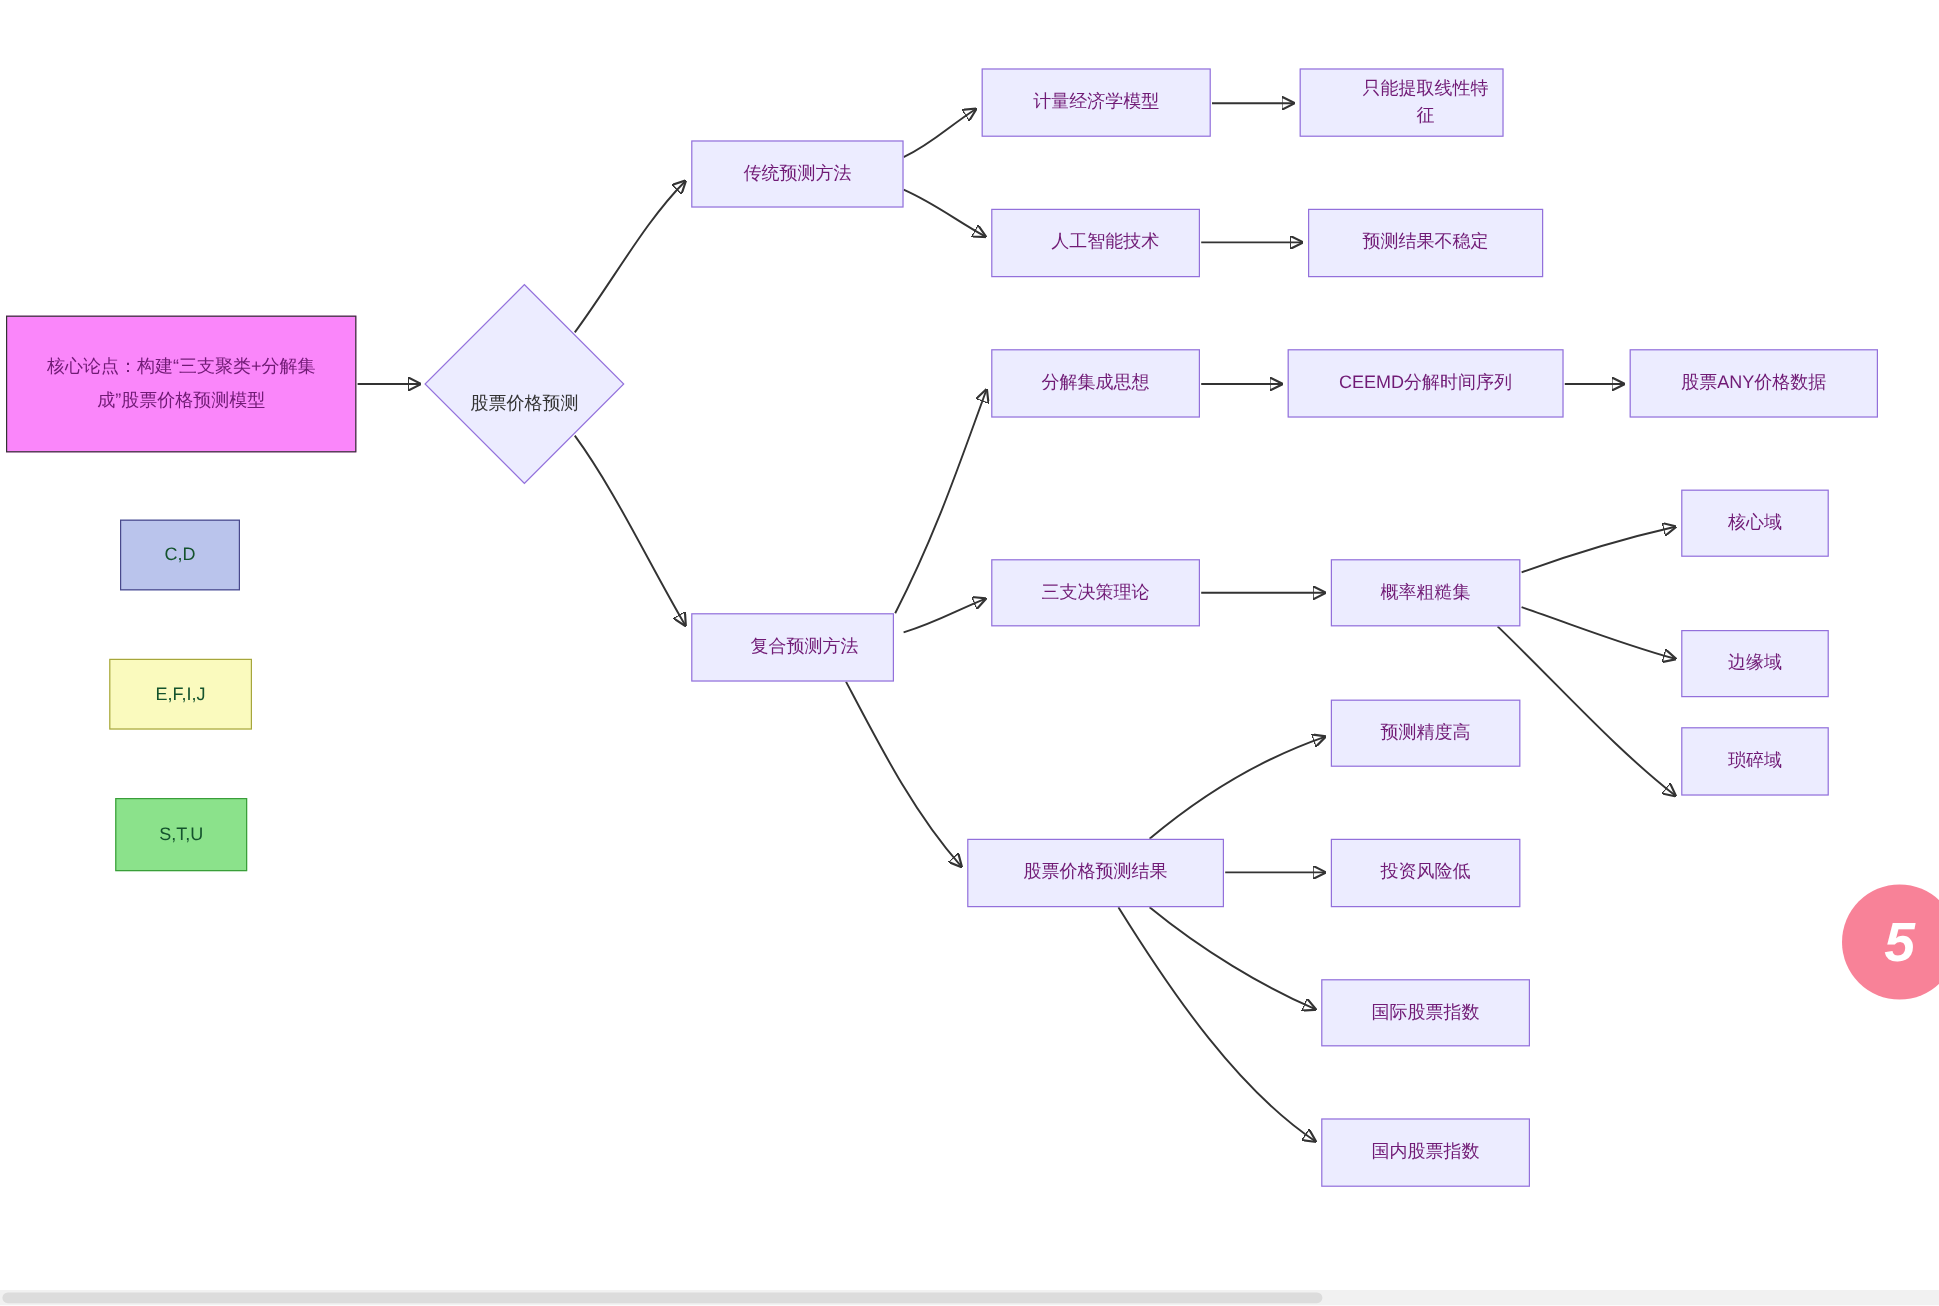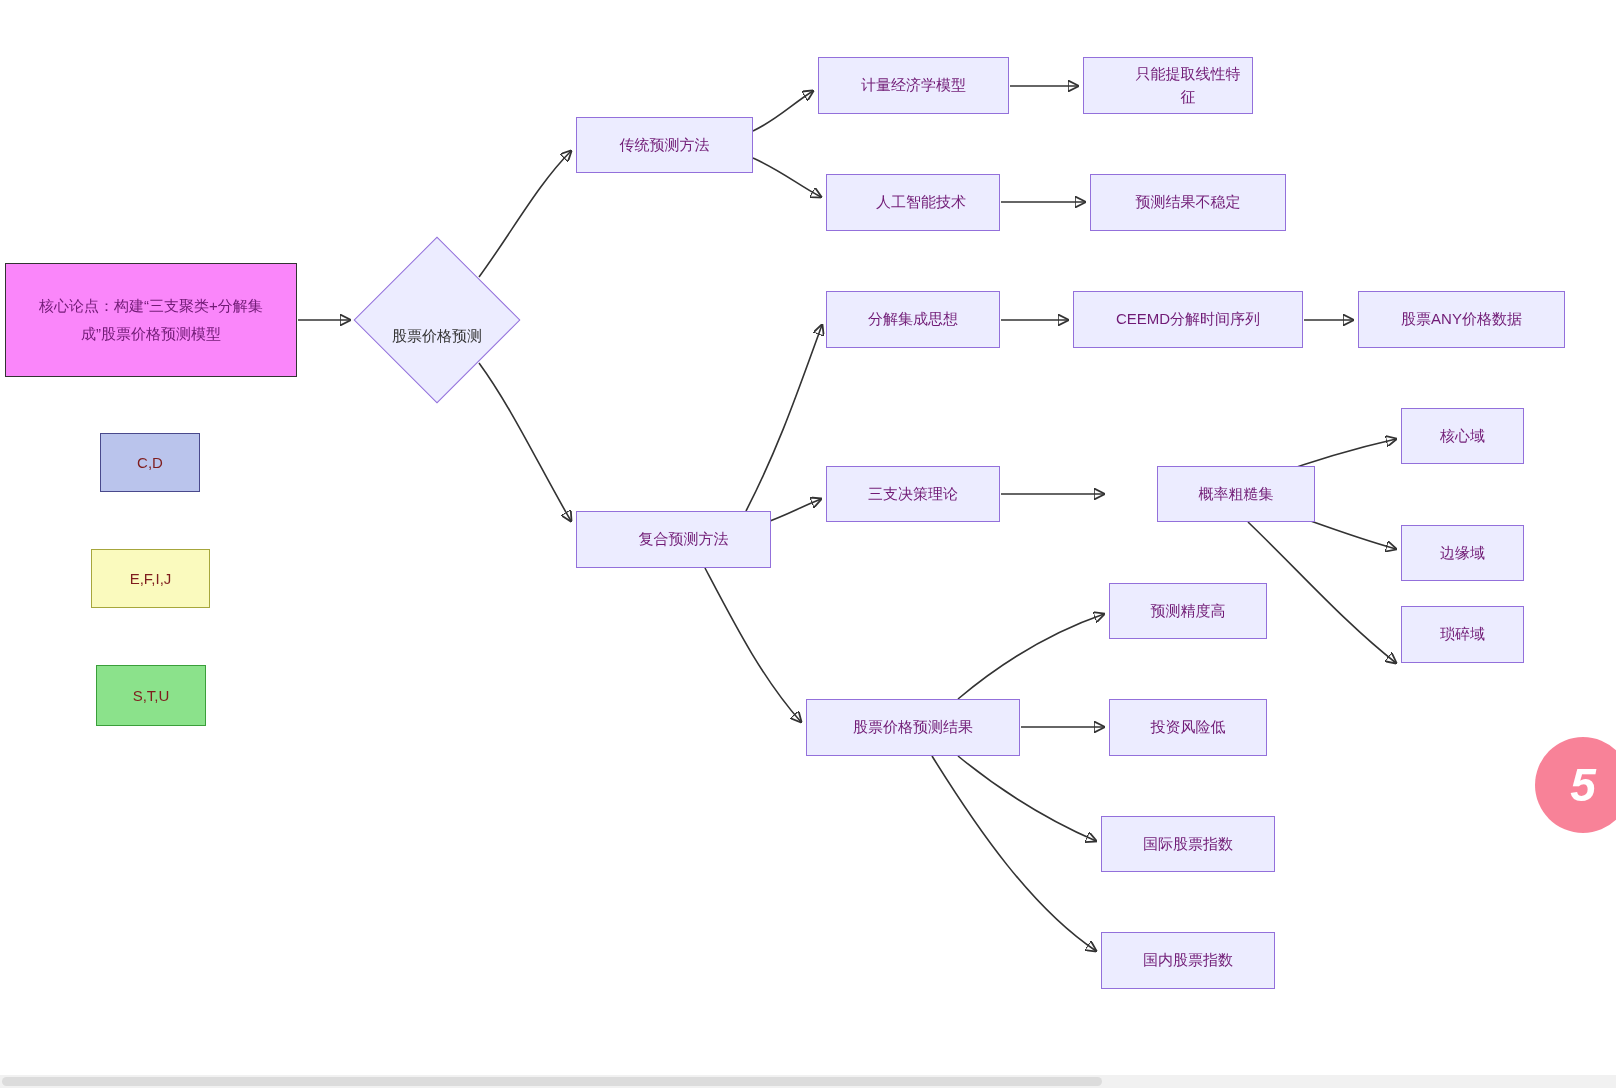--- a/index.html
+++ b/index.html
@@ -71,21 +71,21 @@
     color: #333333;
     font-size: 15px;
     margin-top: 32px;
   }
   .legend-box {
     position: absolute;
     box-sizing: border-box;
     display: flex;
     align-items: center;
     justify-content: center;
-    color: #7f1d1d;
+    color: #14532d;
     font-size: 15px;
   }
   .legend-blue   { background: #BAC4EC; border: 1.5px solid #49498C; }
   .legend-yellow { background: #FAFABE; border: 1.5px solid #A6A63C; }
   .legend-green  { background: #8BE28B; border: 1.5px solid #3A9E3A; }
   .badge {
     position: absolute;
     border-radius: 50%;
     background: #F87C93;
     display: flex;
@@ -168,36 +168,36 @@
   <div class="node" style="left:1083px;top:57px;width:170px;height:57px;padding-left:48px;">
     <span>只能提取线性特征</span>
   </div>
   <div class="node" style="left:826px;top:174px;width:174px;height:57px;padding-left:24px;">
     <span>人工智能技术</span>
   </div>
   <div class="node" style="left:1090px;top:174px;width:196px;height:57px;">
     <span>预测结果不稳定</span>
   </div>
 
-  <div class="node" style="left:576px;top:511px;width:195px;height:57px;padding-left:28px;">
+  <div class="node" style="left:576px;top:511px;width:169px;height:57px;padding-left:28px;">
     <span>复合预测方法</span>
   </div>
   <div class="node" style="left:826px;top:291px;width:174px;height:57px;">
     <span>分解集成思想</span>
   </div>
   <div class="node" style="left:1073px;top:291px;width:230px;height:57px;">
     <span>CEEMD分解时间序列</span>
   </div>
   <div class="node" style="left:826px;top:466px;width:174px;height:56px;">
     <span>三支决策理论</span>
   </div>
   <div class="node" style="left:1358px;top:291px;width:207px;height:57px;">
     <span>股票ANY价格数据</span>
   </div>
-  <div class="node" style="left:1109px;top:466px;width:158px;height:56px;margin-left:48px;">
+  <div class="node" style="left:1109px;top:466px;width:158px;height:56px;">
     <span>概率粗糙集</span>
   </div>
   <div class="node" style="left:1401px;top:408px;width:123px;height:56px;">
     <span>核心域</span>
   </div>
   <div class="node" style="left:1401px;top:525px;width:123px;height:56px;">
     <span>边缘域</span>
   </div>
   <div class="node" style="left:1401px;top:606px;width:123px;height:57px;">
     <span>琐碎域</span>

